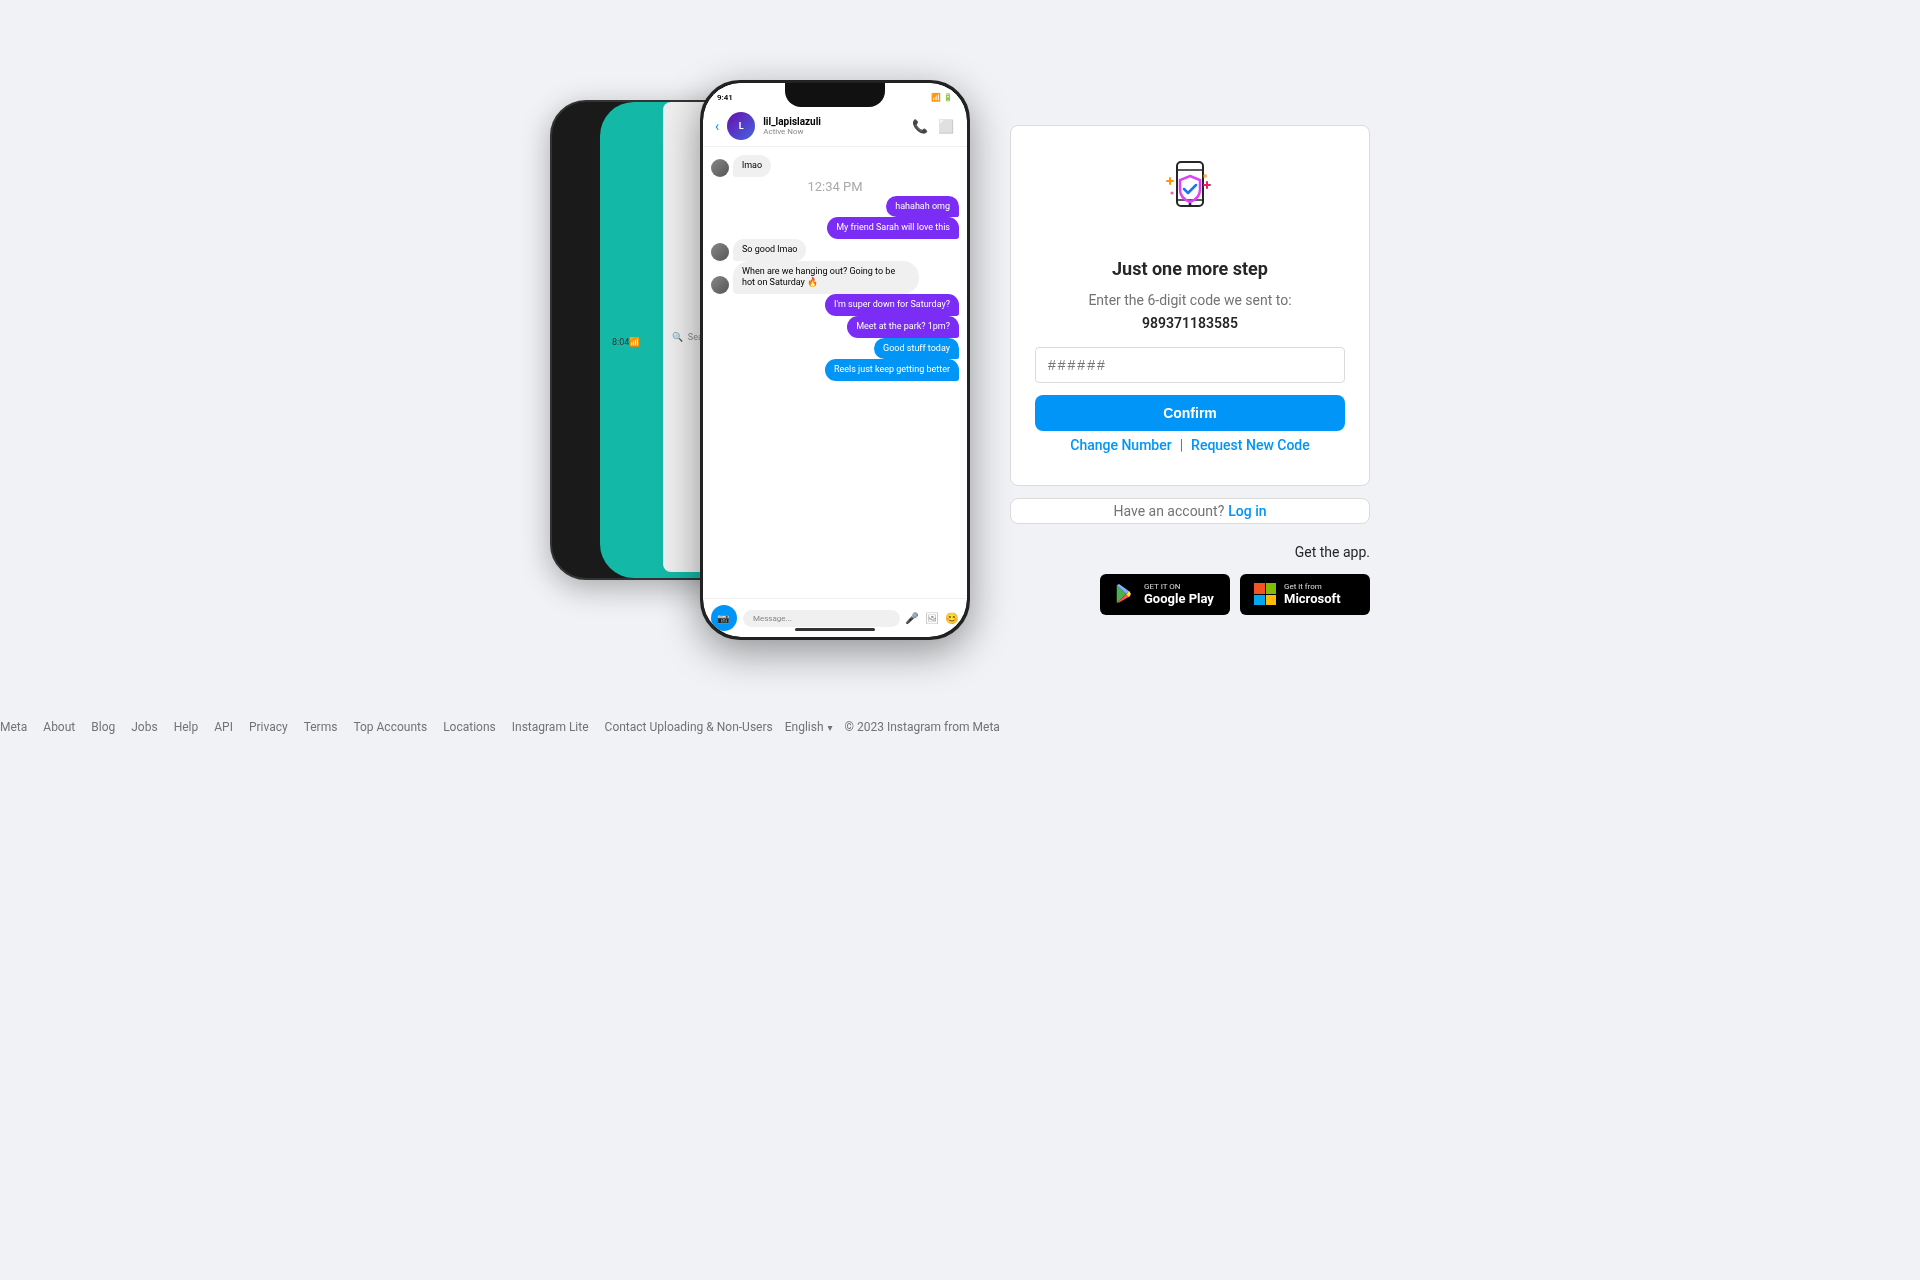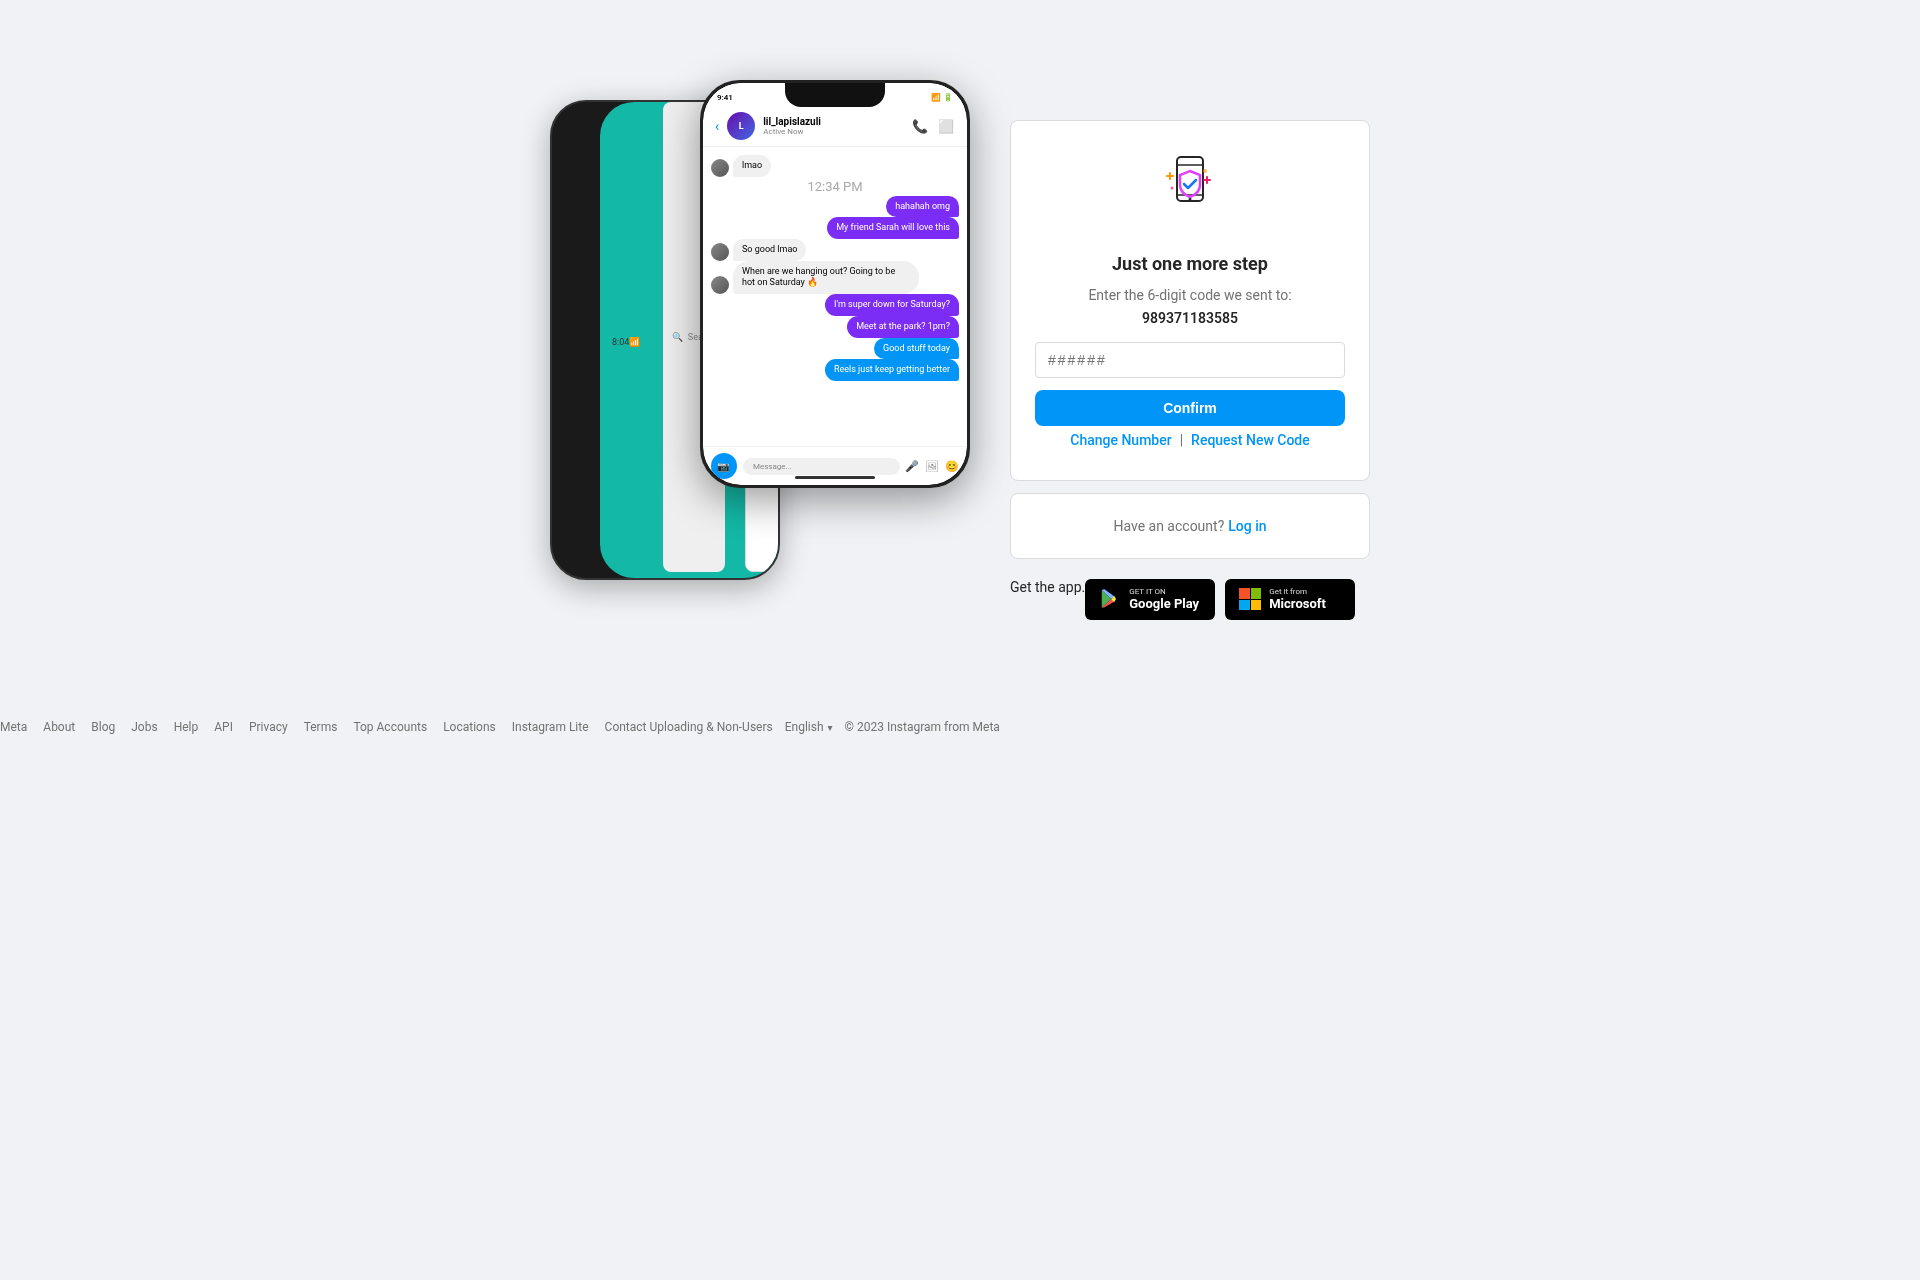--- a/index.html
+++ b/index.html
@@ -129,21 +129,21 @@
     .ig-nav-icon {
       font-size: 16px;
     }
 
     
     .phone-front {
       position: absolute;
       right: 0;
       top: 0;
       width: 270px;
-      height: 408px;
+      height: 560px;
       background: #111;
       border-radius: 40px;
       border: 3px solid #222;
       overflow: hidden;
       box-shadow: 0 12px 40px rgba(0,0,0,0.4);
       z-index: 2;
     }
 
     .phone-front-notch {
       position: absolute;
@@ -418,36 +418,36 @@
     }
 
     .link-separator {
       color: #737373;
     }
 
     .account-card {
       background: #fff;
       border: 1px solid #dbdbdb;
       border-radius: 8px;
-      padding: 24px 24px;
+      padding: 4px 24px;
       display: flex;
       align-items: flex-end;
       justify-content: center;
       font-size: 14px;
       color: #737373;
     }
 
     .account-card .link-blue {
       margin-left: 4px;
     }
 
     .get-app-section {
       display: flex;
-      flex-direction: row;
-      align-items: flex-start;
+      flex-direction: column;
+      align-items: flex-end;
       margin-top: 8px;
     }
 
     .get-app-text {
       font-size: 14px;
       color: #262626;
       margin-bottom: 14px;
     }
 
     .app-badges {

